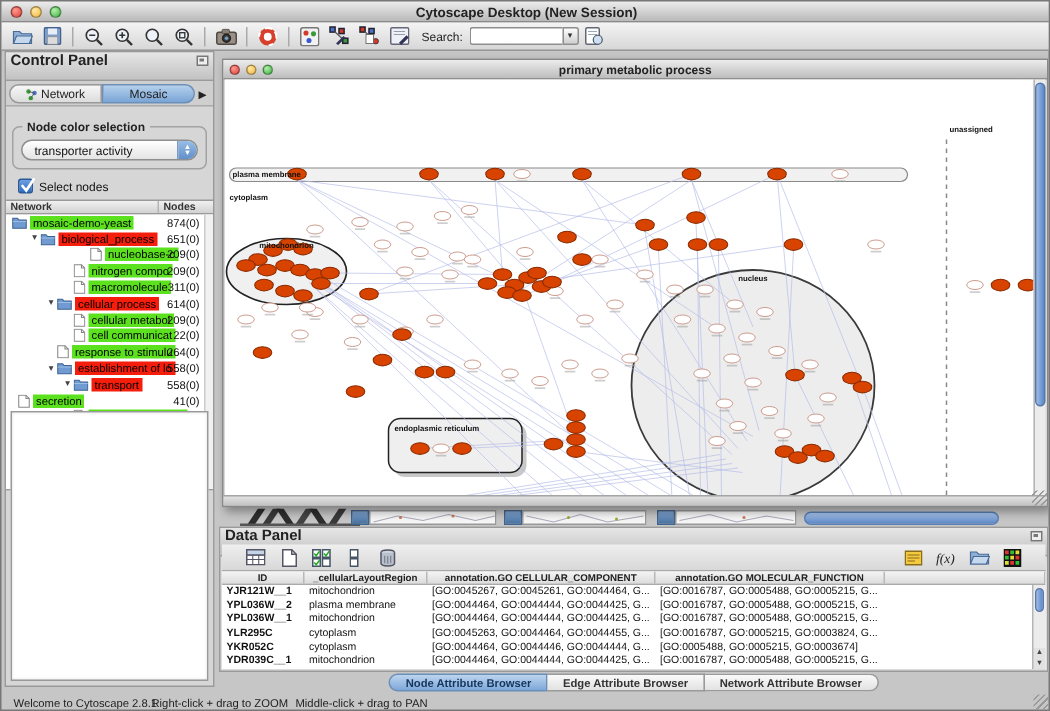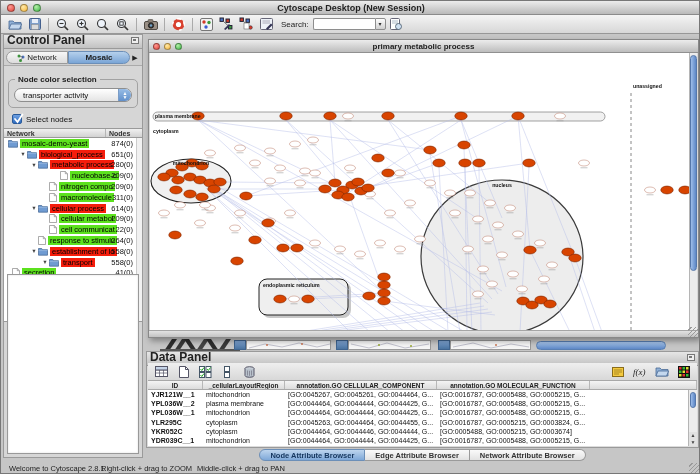--- a/index.html
+++ b/index.html
@@ -27,28 +27,28 @@
     display:flex; align-items:center; padding:0 4px; gap:1px;
   }
   .tbtn { width:19px; height:17px; display:flex; align-items:center; justify-content:center; border-radius:3px; }
   .tsep { width:1px; height:13px; background:#aaa; margin:0 3px; }
   .search-label { font-size:8px; margin:0 3px 0 4px; color:#222; }
   .combo { display:flex; align-items:center; }
   .combo-input { width:62px; height:12px; background:#fff; border:1px solid #8e8e8e; border-right:none; border-radius:2px 0 0 2px; }
   .combo-arrow { width:11px; height:12px; background:linear-gradient(#fdfdfd,#cfcfcf); border:1px solid #8e8e8e; border-radius:0 2px 2px 0; font-size:6px; line-height:11px; text-align:center; color:#333; }
   
   .control-panel { position:absolute; left:2px; top:33px; width:140px; height:424px; background:#d6d6d6; border:1px solid #9a9a9a; }
-  .panel-header { height:14px; background:linear-gradient(#e6e6e6,#c2c2c2); border-bottom:1px solid #9a9a9a;
-    font-size:12px; font-weight:bold; line-height:11px; padding-left:3px; position:relative; color:#222;}
+  .panel-header { height:19px; background:linear-gradient(#e6e6e6,#c2c2c2); border-bottom:1px solid #9a9a9a;
+    font-size:10px; font-weight:bold; line-height:11px; padding-left:3px; position:relative; color:#222;}
   .float-icon { position:absolute; right:3px; top:2px; width:8px; height:7px; border:1px solid #777; background:#eee; }
   .float-icon:before { content:""; position:absolute; left:1px; top:1px; width:3px; height:2px; background:#777; }
   .cp-tabs { height:17px; display:flex; align-items:center; padding:2px 2px 1px 2px; gap:0; background:#cfcfcf; border-bottom:1px solid #aaa;}
   .cp-tab { flex:1; height:13px; font-size:8px; line-height:12px; text-align:center; border:1px solid #9a9a9a; background:linear-gradient(#f7f7f7,#dcdcdc); color:#222; display:flex; align-items:center; justify-content:center; gap:2px;}
   .cp-tab.first { border-radius:7px 0 0 7px; }
-  .cp-tab.sel { background:linear-gradient(#b5d0ec,#7aa5d6); font-weight:bold; border-color:#6c8fb8; border-radius:0 7px 7px 0;}
+  .cp-tab.sel { background:linear-gradient(#b5d0ec,#7aa5d6); font-weight:normal; border-color:#6c8fb8; border-radius:0 7px 7px 0;}
   .cp-tab-arrow { width:10px; text-align:center; font-size:7px; color:#222; }
   .groupbox { margin:13px 4px 3px 4px; border:1px solid #a2a2a2; border-radius:5px; position:relative; padding:8px 5px 5px 5px; }
   .groupbox-legend { position:absolute; top:-5px; left:6px; background:#d6d6d6; padding:0 3px; font-size:8px; font-weight:bold; color:#222;}
   .popup { height:14px; display:flex; align-items:center; border:1px solid #8e8e8e; border-radius:7px; background:linear-gradient(#ffffff,#e4e4e4); overflow:hidden;}
   .popup-text { flex:1; font-size:8px; padding-left:8px; color:#111; white-space:nowrap; }
   .popup-cap { width:13px; height:14px; background:linear-gradient(#9cc0e8,#5d8cc8); border-left:1px solid #7a9cc6; display:flex; flex-direction:column; align-items:center; justify-content:center; color:#fff; font-size:5px; line-height:4px;}
   .checkrow { display:flex; align-items:center; gap:4px; padding:3px 8px 4px 8px; }
   .checkbox { width:10px; height:10px; border-radius:2px; background:linear-gradient(#6ea0e2,#2f6cc0); border:1px solid #2a5a9a; position:relative;}
   .checkbox svg { position:absolute; left:0px; top:-2px; }
   .check-label { font-size:8px; color:#111; }
@@ -78,21 +78,21 @@
   .nw-bottom { position:absolute; left:0; bottom:0; right:0; height:7px; background:linear-gradient(#e2e2e2,#c2c2c2); border-top:1px solid #a5a5a5;}
   .grip { position:absolute; right:0; bottom:0; width:10px; height:10px;
     background:repeating-linear-gradient(135deg, transparent 0 2px, #9a9a9a 2px 3px);}
   
   .mdi-strip { position:absolute; left:145px; top:338px; width:553px; height:12px; }
   .sliver { position:absolute; top:1px; height:10px; background:#f6f6f6; border:1px solid #999; overflow:hidden;}
   .sliver-blue { position:absolute; top:1px; height:10px; width:12px; background:linear-gradient(#7fa5d4,#49729f); border:1px solid #3f648f;}
   .aquabar { position:absolute; top:2px; left:390px; width:130px; height:9px; border-radius:5px; background:linear-gradient(#a8c6ec,#5d87c6); border:1px solid #587fb4;}
   
   .data-panel { position:absolute; left:145px; top:350px; width:553px; height:97px; background:#dcdcdc; border:1px solid #9a9a9a;}
-  .dp-toolbar { position:absolute; left:1px; top:11px; right:1px; height:18px; background:linear-gradient(#efefef,#d8d8d8); border-bottom:1px solid #a8a8a8; display:flex; align-items:center; padding:0 4px; gap:3px;}
+  .dp-toolbar { position:absolute; left:1px; top:11px; right:1px; height:18px; background:linear-gradient(#efefef,#d8d8d8); border-bottom:1px solid #a8a8a8; display:flex; align-items:center; padding:0 13px; gap:3px;}
   .dp-spacer { flex:1; }
   .dp-table { position:absolute; left:1px; top:29px; right:1px; bottom:1px; background:#fff; overflow:hidden;}
   .dt-hdr { display:flex; height:9px; background:linear-gradient(#f4f4f4,#dcdcdc); border-bottom:1px solid #aaa; font-size:6.5px; font-weight:bold; color:#222;}
   .dt-hdr > div { border-right:1px solid #b8b8b8; text-align:center; line-height:9px; overflow:hidden; white-space:nowrap;}
   .dt-row { display:flex; height:9.2px; font-size:7px; color:#111;}
   .dt-row > div { overflow:hidden; white-space:nowrap; padding-left:3px; line-height:9.2px;}
   .col-id { width:55px; font-weight:bold; }
   .col-region { width:82px; }
   .col-cc { width:152px; }
   .col-mf { width:153px; }
@@ -297,31 +297,20 @@
         <div class="tree-row" style="padding-left: 15px;">
           <span class="exp">▼</span>
           <span class="ticon">
             <svg width="10" height="9" viewBox="0 0 10 9">
               <path d="M0.5,1.5 h3.2 l1,1.2 h4.8 v5.5 h-9 Z" fill="#6f9bd2" stroke="#3f618f" stroke-width="0.7"></path>
               <path d="M0.5,3.6 h9" stroke="#9dbde2" stroke-width="0.7" fill="none"></path>
             </svg>
           </span>
           <span class="chip red">biological_process</span>
           <span class="cnt">651(0)</span>
-        </div>
-        <div class="tree-row" style="padding-left: 26px;">
-          <span class="exp">▼</span>
-          <span class="ticon">
-            <svg width="10" height="9" viewBox="0 0 10 9">
-              <path d="M0.5,1.5 h3.2 l1,1.2 h4.8 v5.5 h-9 Z" fill="#6f9bd2" stroke="#3f618f" stroke-width="0.7"></path>
-              <path d="M0.5,3.6 h9" stroke="#9dbde2" stroke-width="0.7" fill="none"></path>
-            </svg>
-          </span>
-          <span class="chip red">metabolic process</span>
-          <span class="cnt">280(0)</span>
         </div>
         <div class="tree-row" style="padding-left: 48px;">
           <span class="exp"></span>
           <span class="ticon">
             <svg width="8" height="9" viewBox="0 0 8 9">
               <path d="M0.5,0.5 h4.8 l2.2,2.2 v5.8 h-7 Z" fill="#fff" stroke="#888" stroke-width="0.7"></path>
               <path d="M5.3,0.5 v2.2 h2.2" fill="none" stroke="#888" stroke-width="0.7"></path>
             </svg>
           </span>
           <span class="chip green">nucleobase-c</span>

